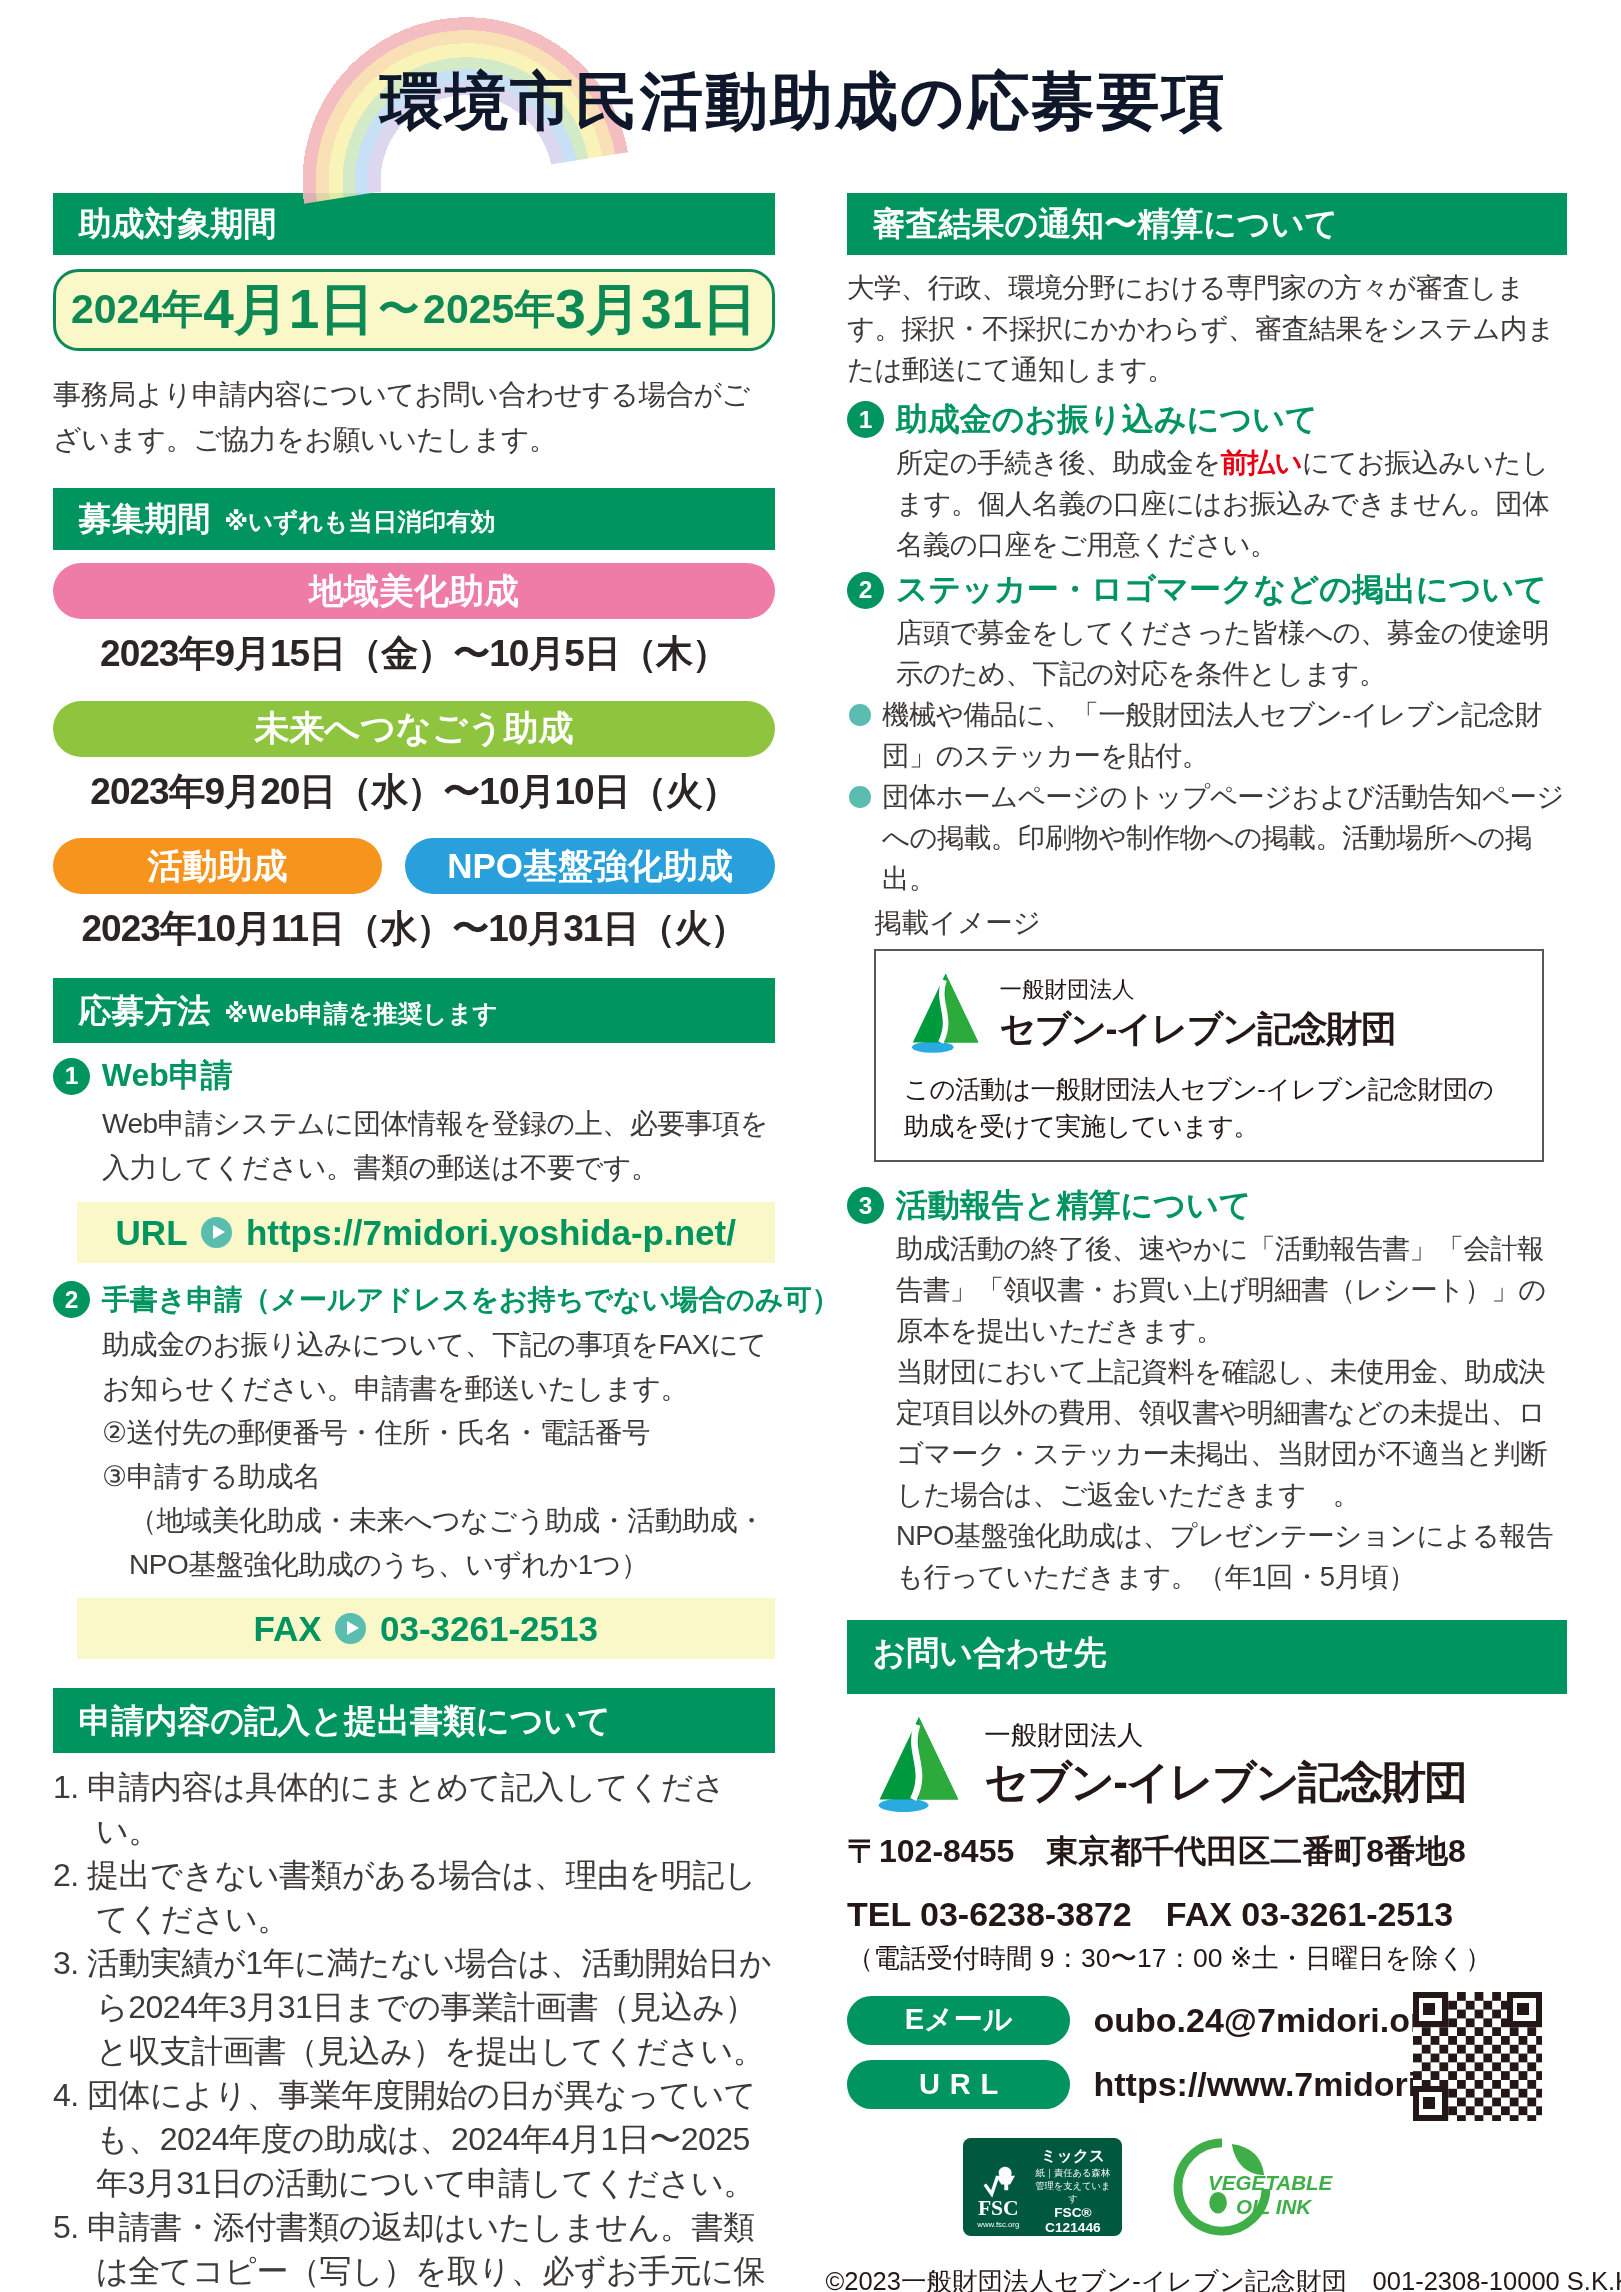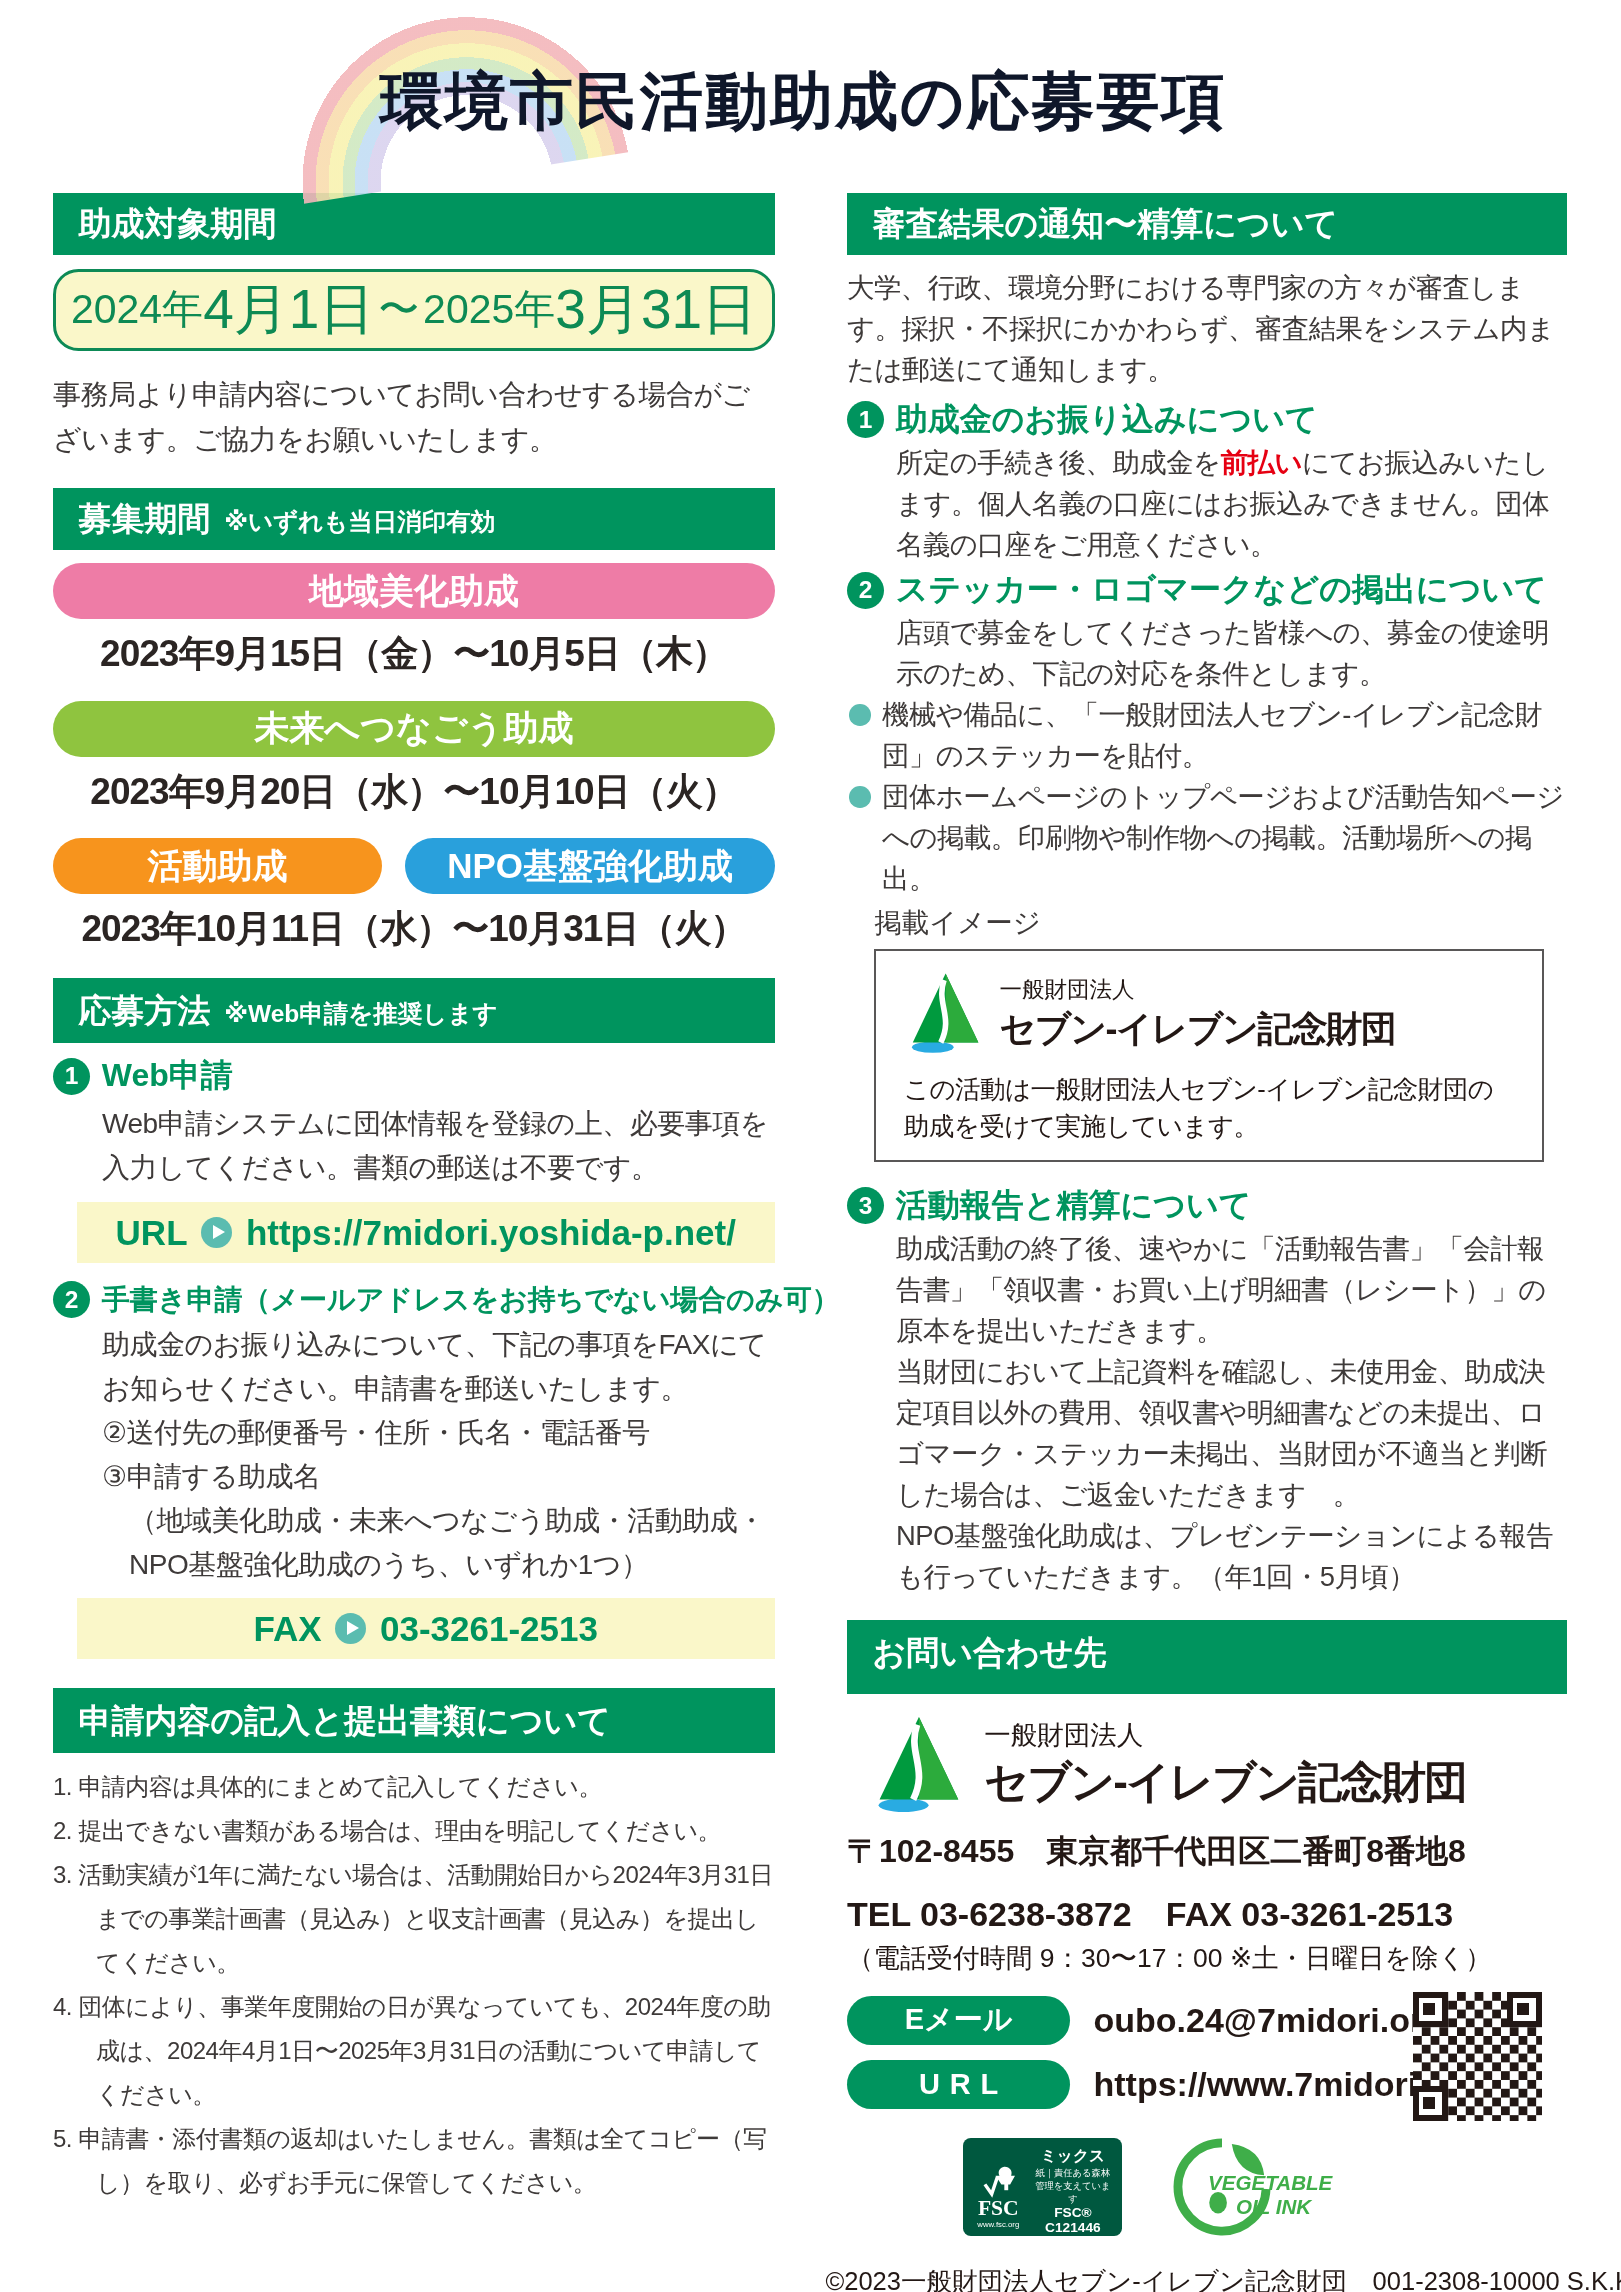--- a/index.html
+++ b/index.html
@@ -22,21 +22,21 @@
   .col-left { width:722px; }
   .col-right { width:720px; }
 
   .bar { background:#00945e; color:#fff; font-weight:bold; font-size:33px; height:62px;
          line-height:62px; padding-left:25.5px; white-space:nowrap; }
   .bar-note { font-size:24.5px; margin-left:13.7px; }
 
   
   .datebox { margin-top:13.7px; height:82px; background:#faf7c9; border:3.9px solid #0d8a56;
     border-radius:25.5px; display:flex; align-items:center; justify-content:center;
-    color:#0d8a54; font-weight:normal; white-space:nowrap; }
+    color:#0d8a54; font-weight:bold; white-space:nowrap; }
   .seg-y { font-size:41px; } .seg-d { font-size:55px; } .seg-t { font-size:41px; margin:0 3.9px; }
   .lead { margin-top:21.6px; font-size:28px; line-height:45px; letter-spacing:-0.5px; }
 
   .pill { margin-top:13.7px; height:56px; border-radius:28px; color:#fff; font-weight:bold;
     font-size:35px; display:flex; align-items:center; justify-content:center; }
   .pill-pink { background:#ee7ca6; }
   .pill-lime { background:#8fc43f; margin-top:21.6px; }
   .pill-row { display:flex; gap:23.5px; margin-top:21.6px; }
   .pill-orange { background:#f7941d; width:329px; margin-top:0; }
   .pill-blue { background:#29a0dc; width:370px; margin-top:0; }
@@ -56,21 +56,21 @@
   .strip { margin-top:11.8px; margin-left:23.5px; height:61px; background:#faf7c9;
     display:flex; align-items:center; justify-content:center; gap:13.7px;
     font-weight:bold; font-size:35px; color:#00945e; }
   .play-icon { width:31px; height:31px; border-radius:50%; background:#5bbcb0; position:relative; }
   .play-icon::after { content:""; position:absolute; left:11.8px; top:7.8px;
     border-left:12.7px solid #fff; border-top:7.8px solid transparent; border-bottom:7.8px solid transparent; }
 
   .bar-docs { margin-top:29px; height:65px; line-height:65px; }
   .bar-apply { margin-top:23.5px; height:65px; line-height:65px; }
   .doc-list { margin-top:11.8px; }
-  .doc-item { font-size:24px; line-height:44px; letter-spacing:-0.5px; padding-left:43px; text-indent:-43px; }
+  .doc-item { font-size:32px; line-height:44px; letter-spacing:-0.5px; padding-left:43px; text-indent:-43px; }
 
   
   .r-body { font-size:27.4px; line-height:41px; letter-spacing:-0.5px; }
   .r-intro { margin-top:11.8px; }
   .red { color:#e60012; font-weight:bold; }
   .bullet { position:relative; padding-left:35px; margin-top:0; }
   .dot-icon { position:absolute; left:2px; top:9.8px; width:21.6px; height:21.6px; border-radius:50%; background:#5bbcb0; }
   .image-label { margin-top:5.9px; padding-left:27.4px; font-size:27.4px; }
   .logo-box { margin-left:27.4px; margin-top:7.8px; width:670px; border:2px solid #595757;
     background:#fff; padding:17.6px 27.4px 15.7px; }

